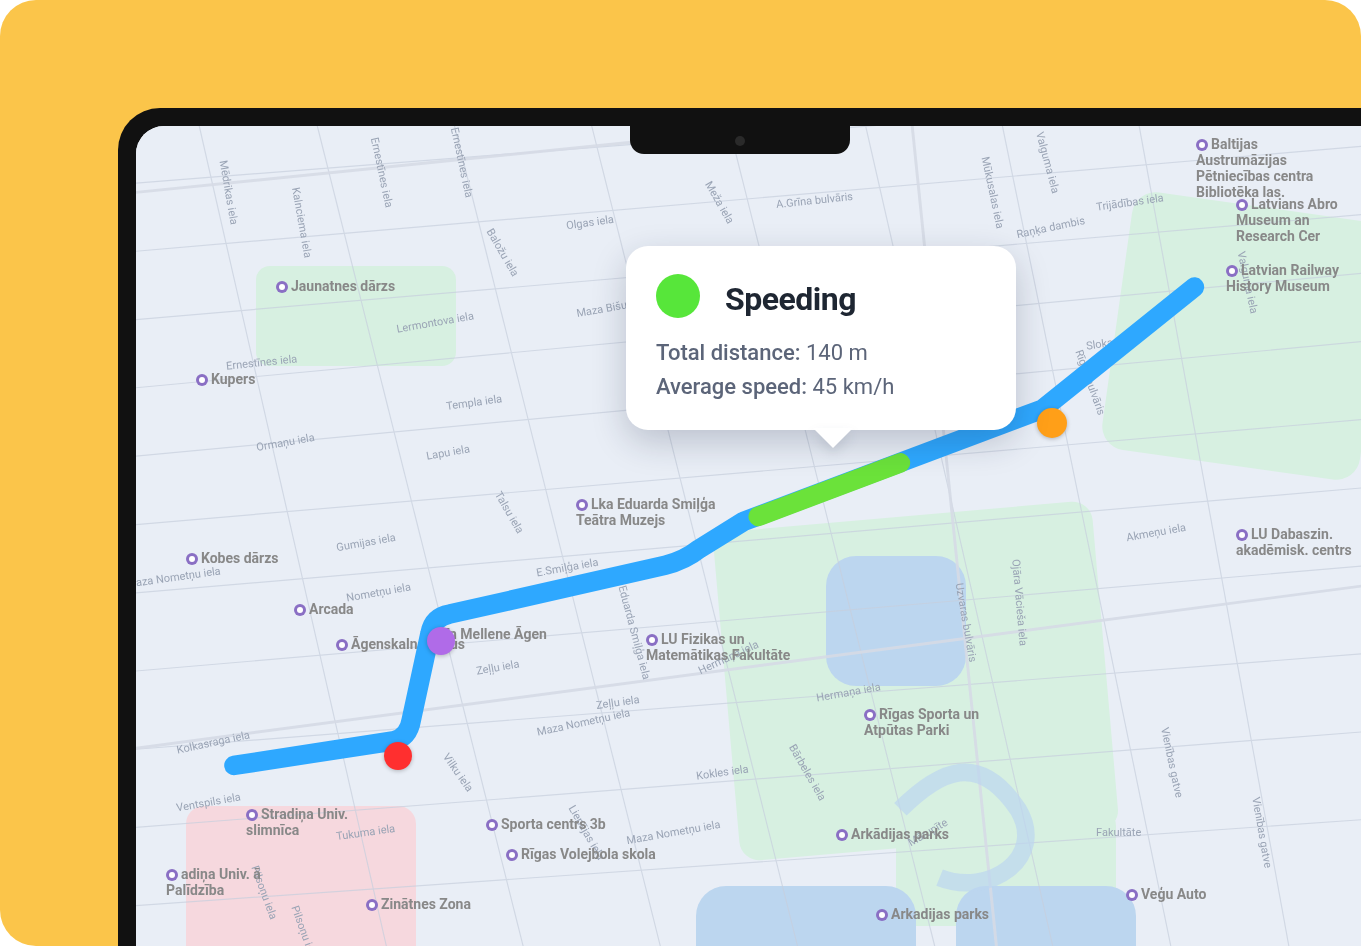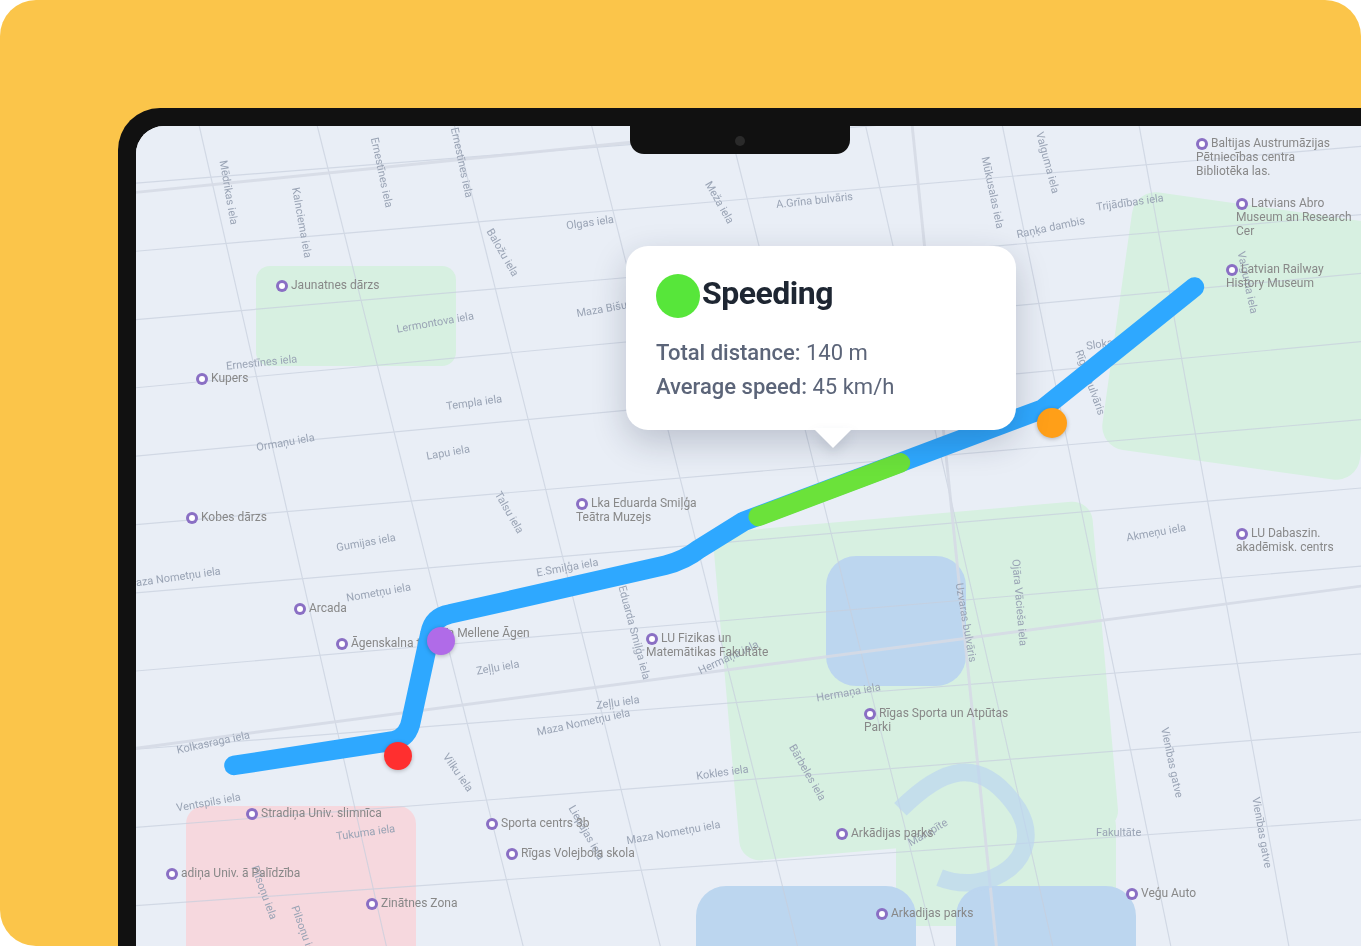--- a/index.html
+++ b/index.html
@@ -92,21 +92,21 @@
     top: 0; left: 0; width: 100%; height: 100%;
     pointer-events: none;
   }
   .map-label {
     position: absolute;
     color: #9aa4b5;
     font-size: 11px;
     white-space: nowrap;
     pointer-events: none;
   }
-  .map-label.poi { color: #888; font-size: 12px; }
+  .map-label.poi { color: #888; font-size: 14px; font-weight: bold; }
   .poi-dot {
     display: inline-block; width: 12px; height: 12px; border-radius: 50%;
     background: #8a6fc4; margin-right: 3px; vertical-align: middle;
     position: relative;
   }
   .poi-dot::after{
     content:""; position:absolute; inset:3px; background:#fff; border-radius:50%;
   }
   
   .route-svg {
@@ -146,22 +146,22 @@
     bottom: -18px;
     transform: translateX(-50%);
     width: 0; height: 0;
     border-left: 20px solid transparent;
     border-right: 20px solid transparent;
     border-top: 20px solid #ffffff;
     filter: drop-shadow(0 6px 6px rgba(26,38,62,0.12));
   }
   .tooltip-header {
     display: flex;
-    align-items: flex-start;
-    gap: 2px;
+    align-items: flex-end;
+    gap: 25px;
     margin-bottom: 18px;
   }
   .status-dot {
     width: 44px; height: 44px;
     border-radius: 50%;
     background: #57e63a;
     flex: 0 0 44px;
   }
   .tooltip-title {
     font-size: 32px;
@@ -270,21 +270,21 @@
           <div class="map-label" style="left: 1000px; top: 630px; transform: rotate(78deg);">Vienības gatve</div>
           <div class="map-label" style="left: 1090px; top: 700px; transform: rotate(80deg);">Vienības gatve</div>
           <div class="map-label" style="left: 960px; top: 700px; transform: rotate(0deg);">Fakultāte</div>
           <div class="map-label" style="left: 1080px; top: 150px; transform: rotate(78deg);">Valguma iela</div>
           <div class="map-label" style="left: 770px; top: 700px; transform: rotate(-30deg);">Mārupīte</div>
           <div class="map-label" style="left: 920px; top: 250px; transform: rotate(70deg);">Rīgas bulvāris</div>
           <div class="map-label" style="left: 290px; top: 30px; transform: rotate(78deg);">Ernestīnes iela</div>
           <div class="map-label" style="left: 560px; top: 70px; transform: rotate(60deg);">Meža iela</div>
           <div class="map-label poi" style="left: 140px; top: 152px; max-width: 150px; white-space: normal;"><span class="poi-dot"></span>Jaunatnes dārzs</div>
           <div class="map-label poi" style="left: 60px; top: 245px; max-width: 150px; white-space: normal;"><span class="poi-dot"></span>Kupers</div>
-          <div class="map-label poi" style="left: 50px; top: 384px; max-width: 150px; white-space: normal;"><span class="poi-dot"></span>Kobes dārzs</div>
+          <div class="map-label poi" style="left: 50px; top: 424px; max-width: 150px; white-space: normal;"><span class="poi-dot"></span>Kobes dārzs</div>
           <div class="map-label poi" style="left: 158px; top: 475px; max-width: 150px; white-space: normal;"><span class="poi-dot"></span>Arcada</div>
           <div class="map-label poi" style="left: 200px; top: 510px; max-width: 150px; white-space: normal;"><span class="poi-dot"></span>Āgenskalna tirgus</div>
           <div class="map-label poi" style="left: 290px; top: 500px; max-width: 150px; white-space: normal;"><span class="poi-dot"></span>Tn Mellene Āgen</div>
           <div class="map-label poi" style="left: 440px; top: 370px; max-width: 150px; white-space: normal;"><span class="poi-dot"></span>Lka Eduarda Smiļģa Teātra Muzejs</div>
           <div class="map-label poi" style="left: 510px; top: 505px; max-width: 150px; white-space: normal;"><span class="poi-dot"></span>LU Fizikas un Matemātikas Fakultāte</div>
           <div class="map-label poi" style="left: 690px; top: 580px; max-width: 150px; white-space: normal; margin-left: 38px;"><span class="poi-dot"></span>Rīgas Sporta un Atpūtas Parki</div>
           <div class="map-label poi" style="left: 350px; top: 690px; max-width: 150px; white-space: normal;"><span class="poi-dot"></span>Sporta centrs 3b</div>
           <div class="map-label poi" style="left: 370px; top: 720px; max-width: 150px; white-space: normal;"><span class="poi-dot"></span>Rīgas Volejbola skola</div>
           <div class="map-label poi" style="left: 110px; top: 680px; max-width: 150px; white-space: normal;"><span class="poi-dot"></span>Stradiņa Univ. slimnīca</div>
           <div class="map-label poi" style="left: 30px; top: 740px; max-width: 150px; white-space: normal;"><span class="poi-dot"></span>adiņa Univ. ā Palīdzība</div>

